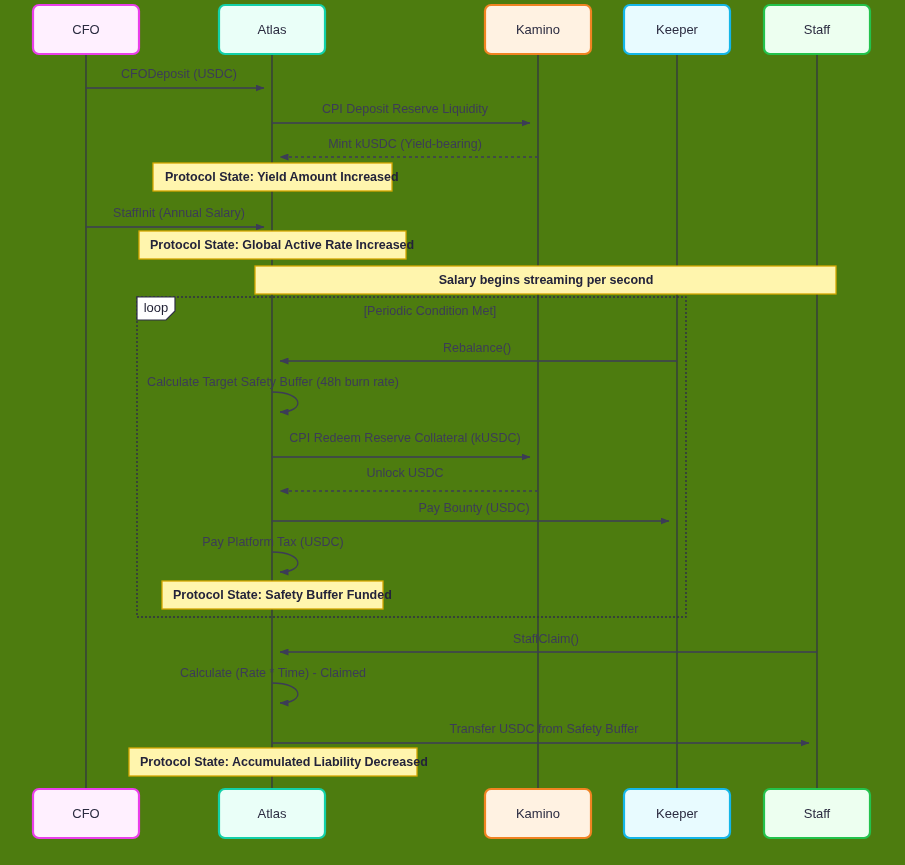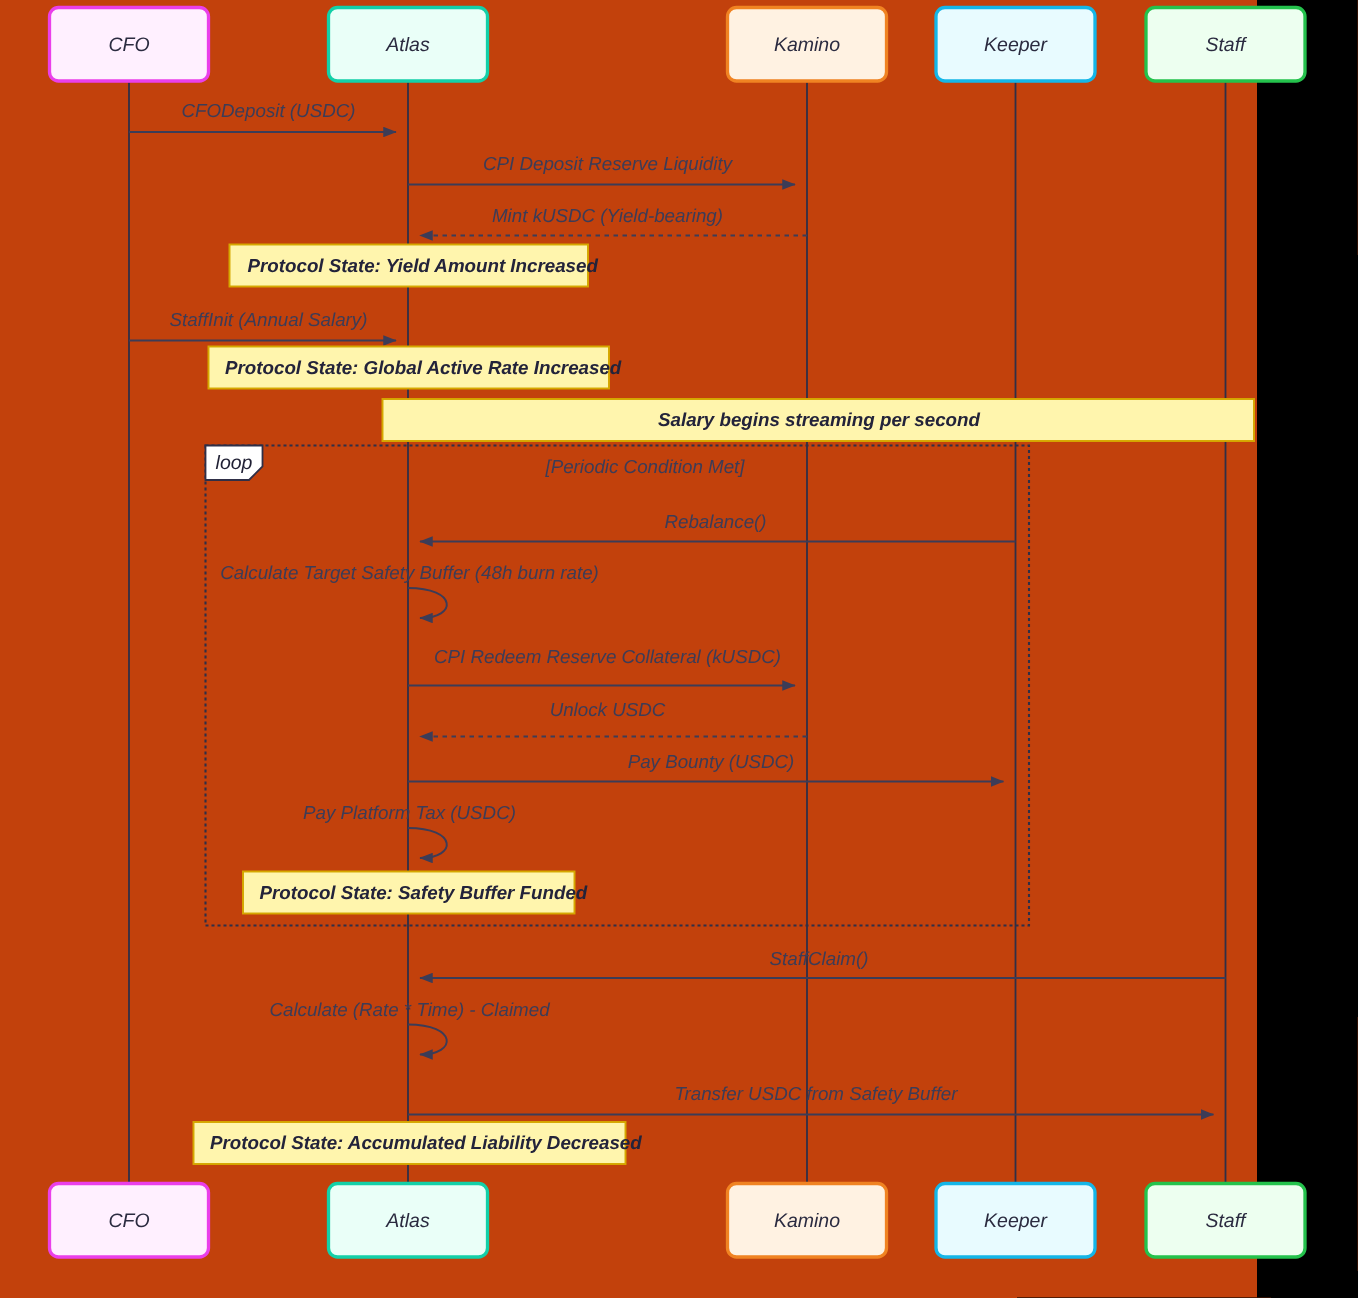--- a/index.html
+++ b/index.html
@@ -8,24 +8,23 @@
     background: #000000;
   }
   body {
     width: 905px;
     height: 865px;
     overflow: hidden;
     font-family: "Liberation Sans", sans-serif;
   }
   #diagram-root {
     position: relative;
-    width: 838px;
+    width: 905px;
     height: 865px;
-    background: #c2410c;
-    font-style: italic;
+    background: #4d7c0f;
   }
   svg#seq-svg {
     display: block;
     width: 905px;
     height: 865px;
   }
   .actor-label {
     font-family: "Liberation Sans", sans-serif;
     font-size: 13px;
     fill: #2b2b40;

